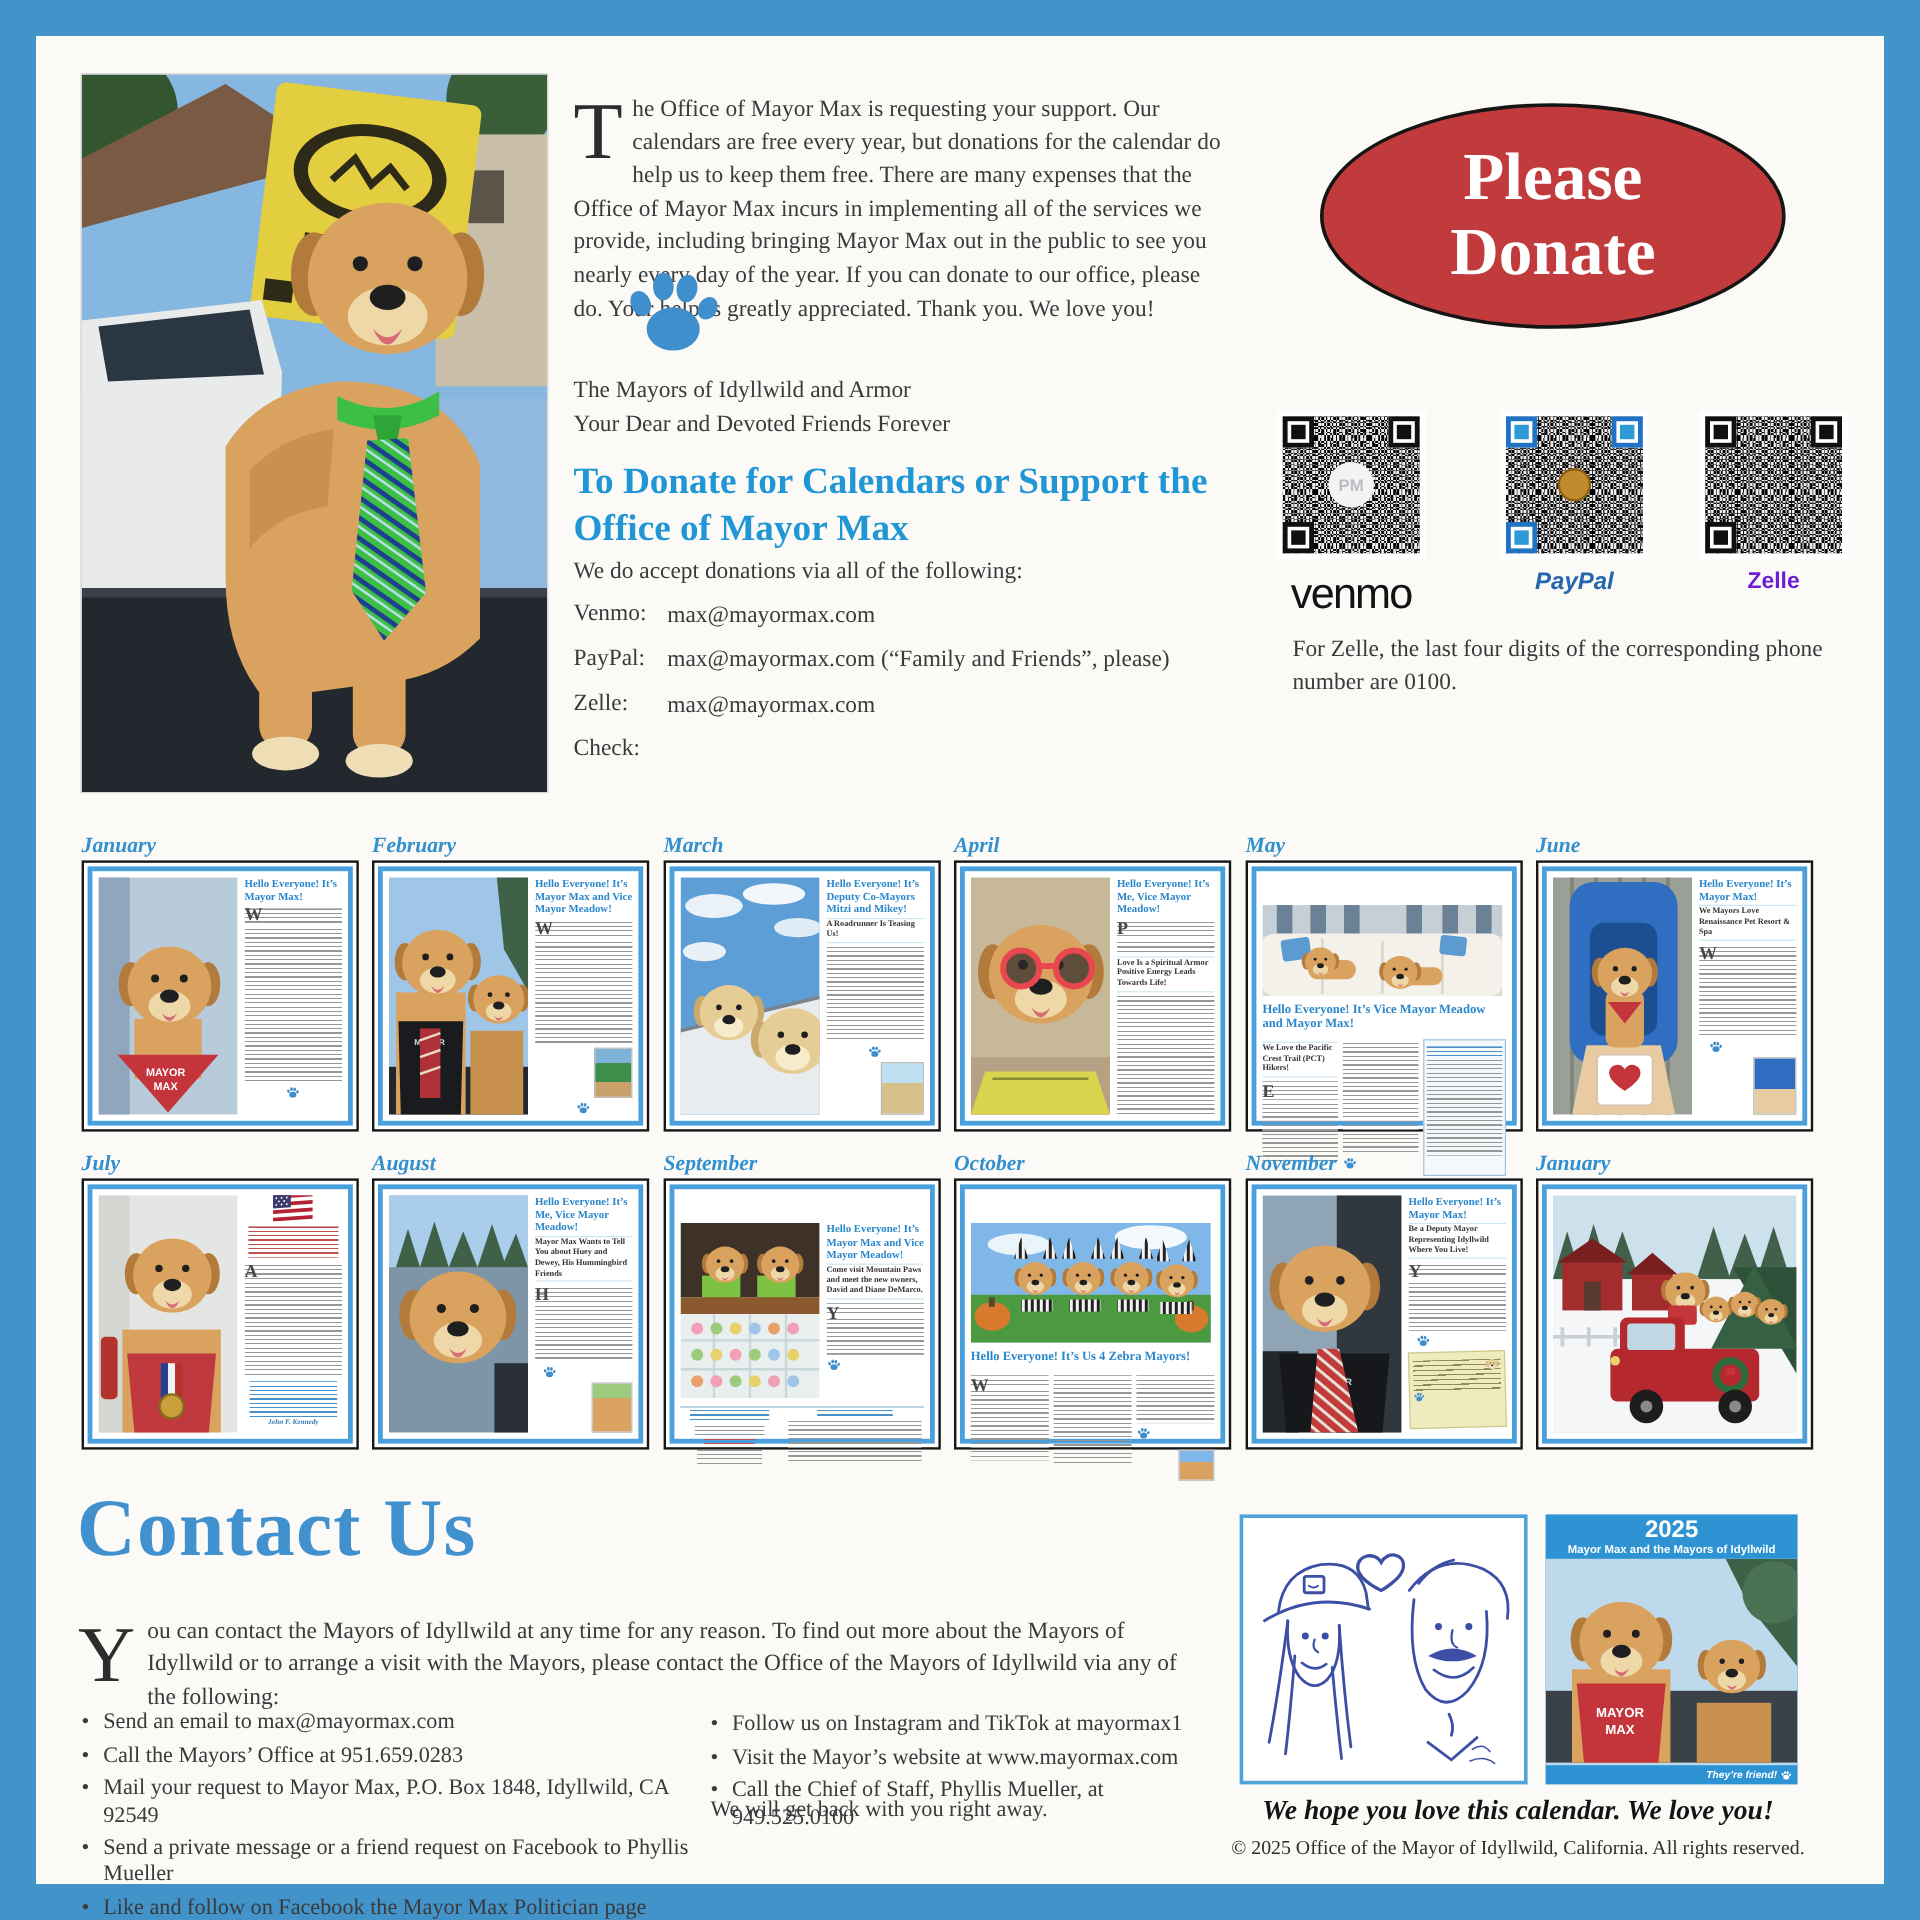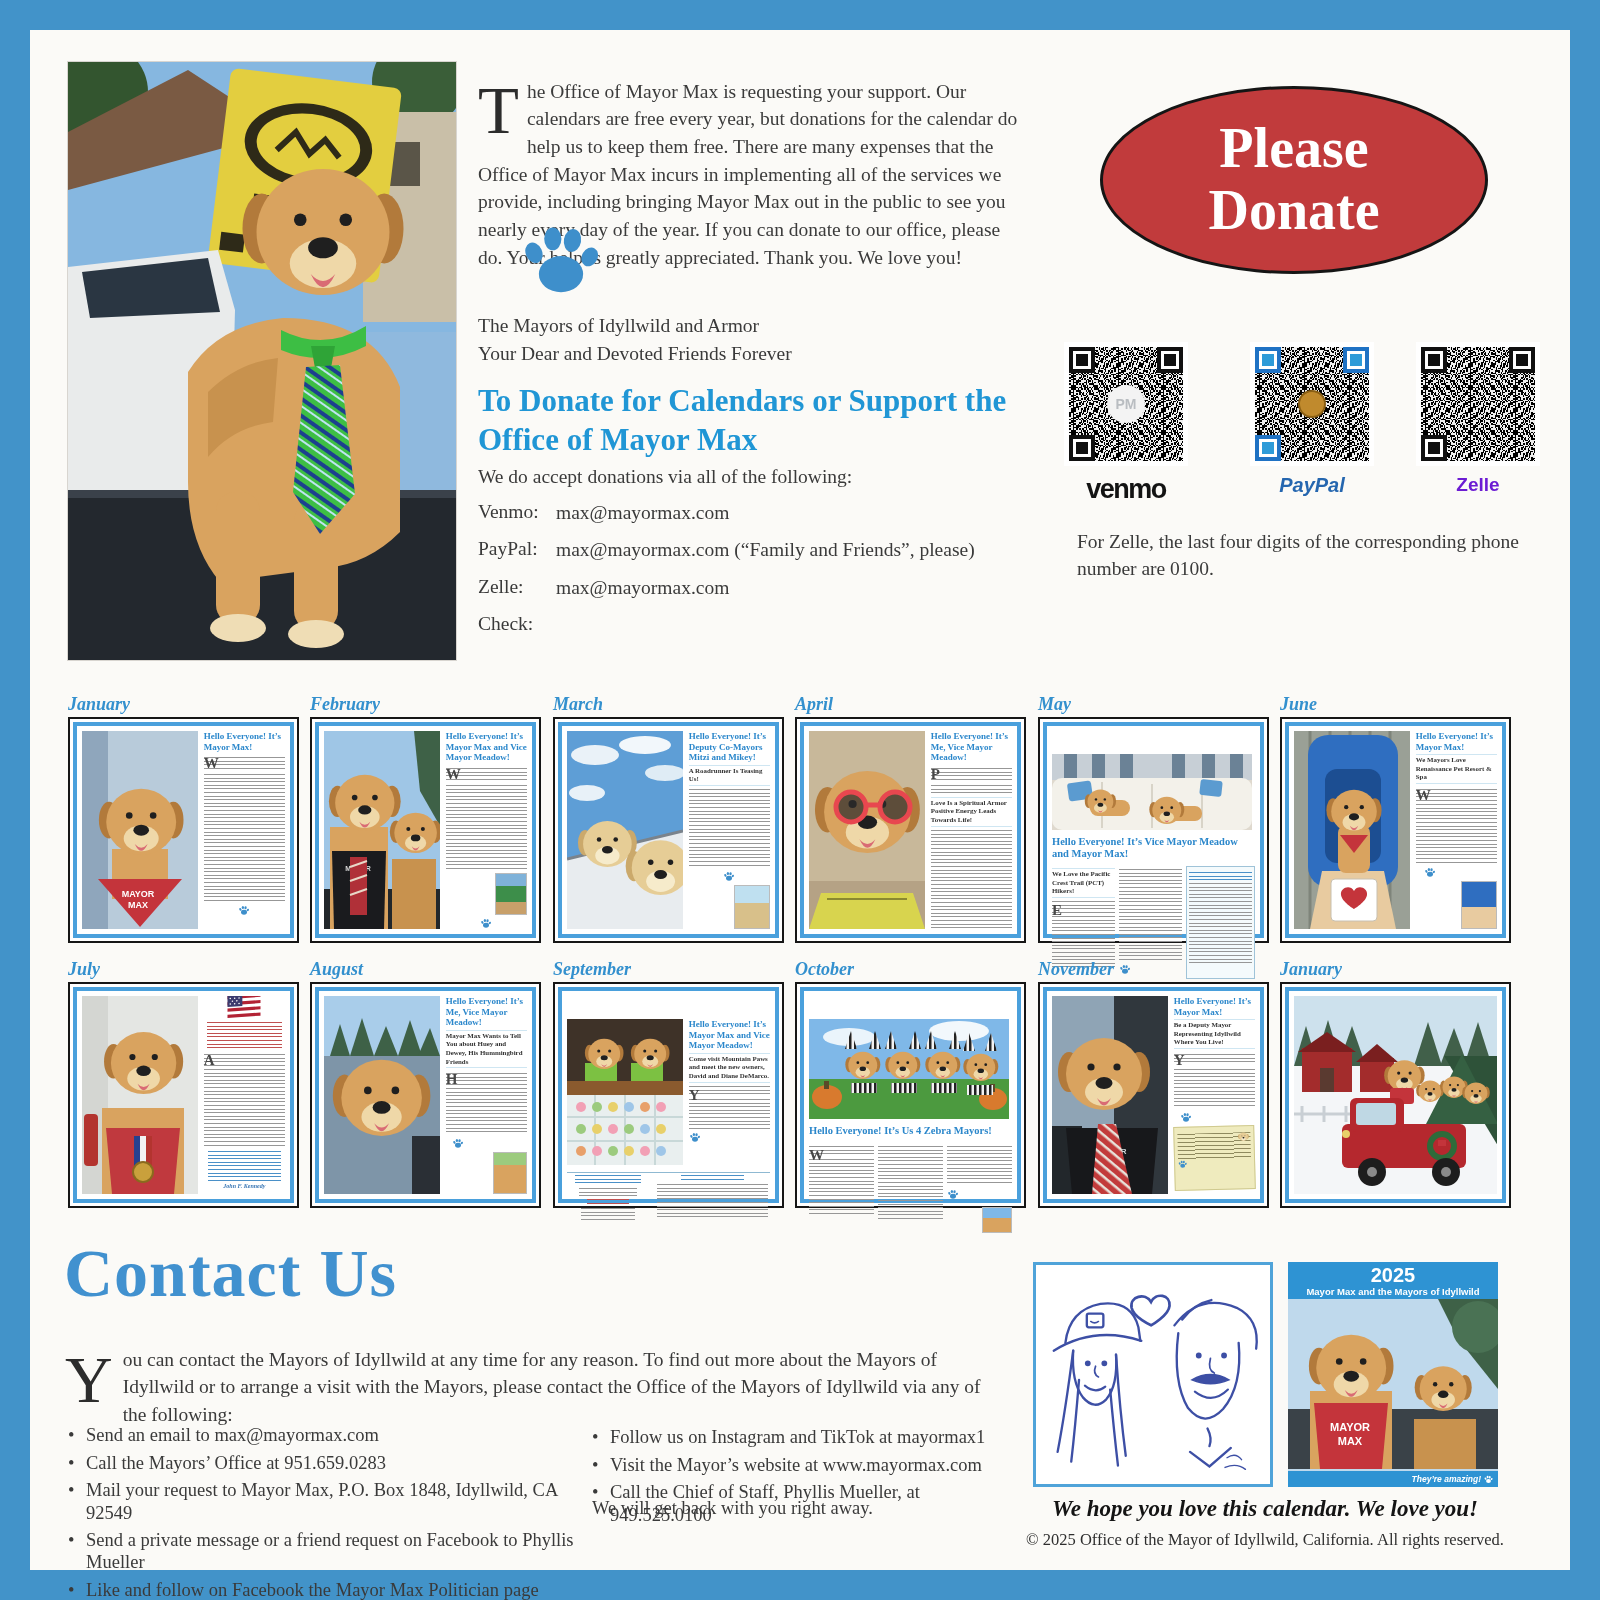--- a/index.html
+++ b/index.html
@@ -34,21 +34,21 @@
   .fnd{position:absolute;width:26px;height:26px;border:4px solid #101010;background:#fff;box-sizing:border-box;}
   .fnd::after{content:"";position:absolute;inset:3px;background:#101010;}
   .fnd.b{border-color:#1F72C4;}
   .fnd.b::after{background:#2E9BD8;}
   .tl{left:5px;top:5px;}.tr{right:5px;top:5px;}.bl{left:5px;bottom:5px;}
   .qrcenter{position:absolute;left:50%;top:50%;transform:translate(-50%,-50%);}
   .vcirc{width:38px;height:38px;border-radius:50%;background:#f3f3f3;display:flex;align-items:center;
          justify-content:center;color:#b9bdc1;font:700 14px "Liberation Sans",sans-serif;}
   .gcirc{width:24px;height:24px;border-radius:50%;background:#C08A2D;border:2px solid #8a5f14;}
   .wordmark{top:474px;width:124px;text-align:center;font-family:"Liberation Sans",sans-serif;}
-  .wm-venmo{font-size:27px;font-weight:700;letter-spacing:-1.5px;color:#131313;}
+  .wm-venmo{font-size:36px;font-weight:400;letter-spacing:-1.5px;color:#131313;}
   .wm-paypal{font-size:20px;font-weight:800;font-style:italic;color:#2566AF;}
   .wm-zelle{font-size:19px;font-weight:800;color:#6C1CD3;}
   .zellenote{left:1077px;top:528px;width:480px;font-size:19.5px;line-height:1.4;}
 
   
   .cell{position:absolute;width:231px;}
   .mlabel{font-size:18px;font-weight:700;font-style:italic;color:#3390CE;height:20px;}
   .thumb{margin-top:3px;border:2px solid #161616;background:#fff;height:226px;box-sizing:border-box;padding:3px;}
   .frame{border:4px solid #4AA0DC;height:100%;box-sizing:border-box;padding:5px;display:flex;background:#fff;}
   .mini{flex:1;display:flex;gap:4px;min-width:0;}
@@ -926,21 +926,21 @@
         <g transform="translate(8,10) scale(0.92)">
             <use href="#dogB"></use>
           </g>
         <rect x="126" y="120" width="62" height="50" fill="#C8924E"></rect>
         <g transform="translate(118,50) scale(0.62)">
             <use href="#dogB"></use>
           </g>
       </svg>
     </div>
     <div class="cover-strip">
-      <span>They’re amazing!</span>
+      <span>They’re friend!</span>
       <svg width="9" height="9" viewBox="0 0 100 100">
           <use href="#pawB" fill="#ffffff"></use>
         </svg>
     </div>
   </div>
 
   <div class="abs tagline">We hope you love this calendar. We love you!</div>
   <div class="abs copyright">© 2025 Office of the Mayor of Idyllwild, California. All rights reserved.</div>
 </div>
 

